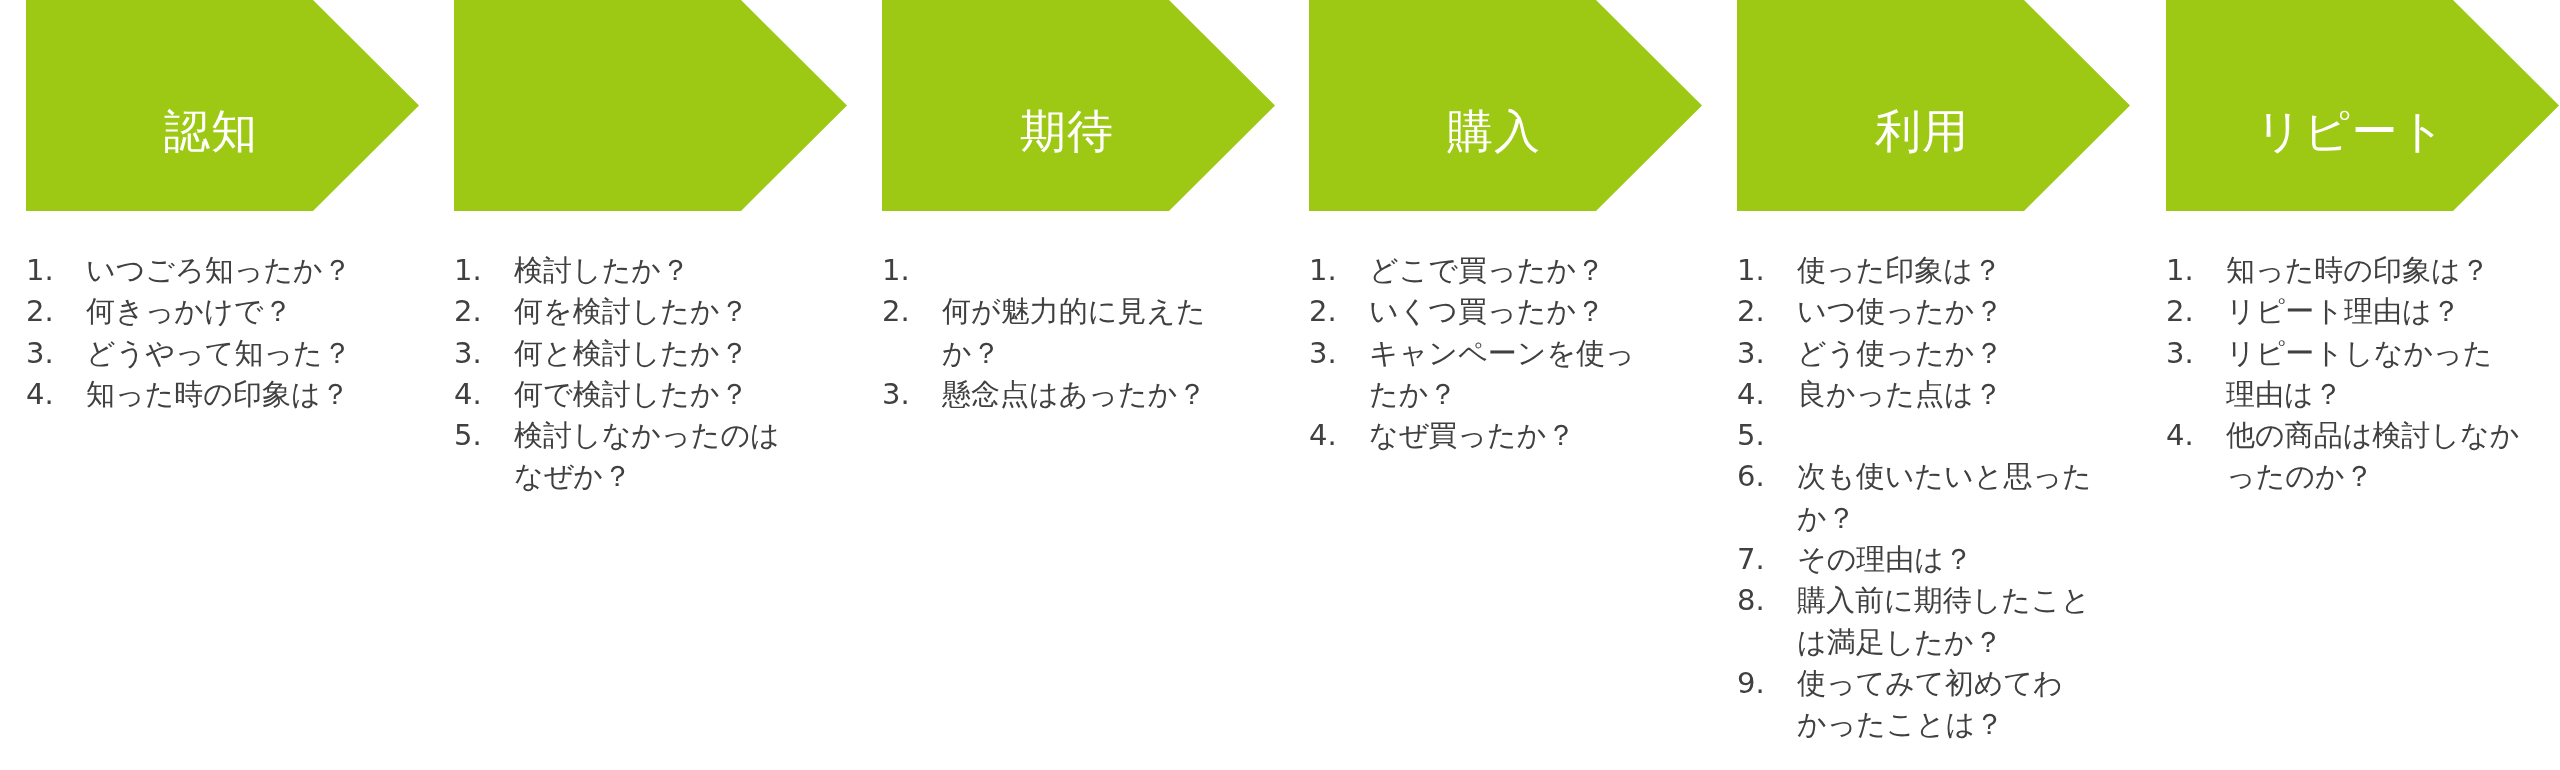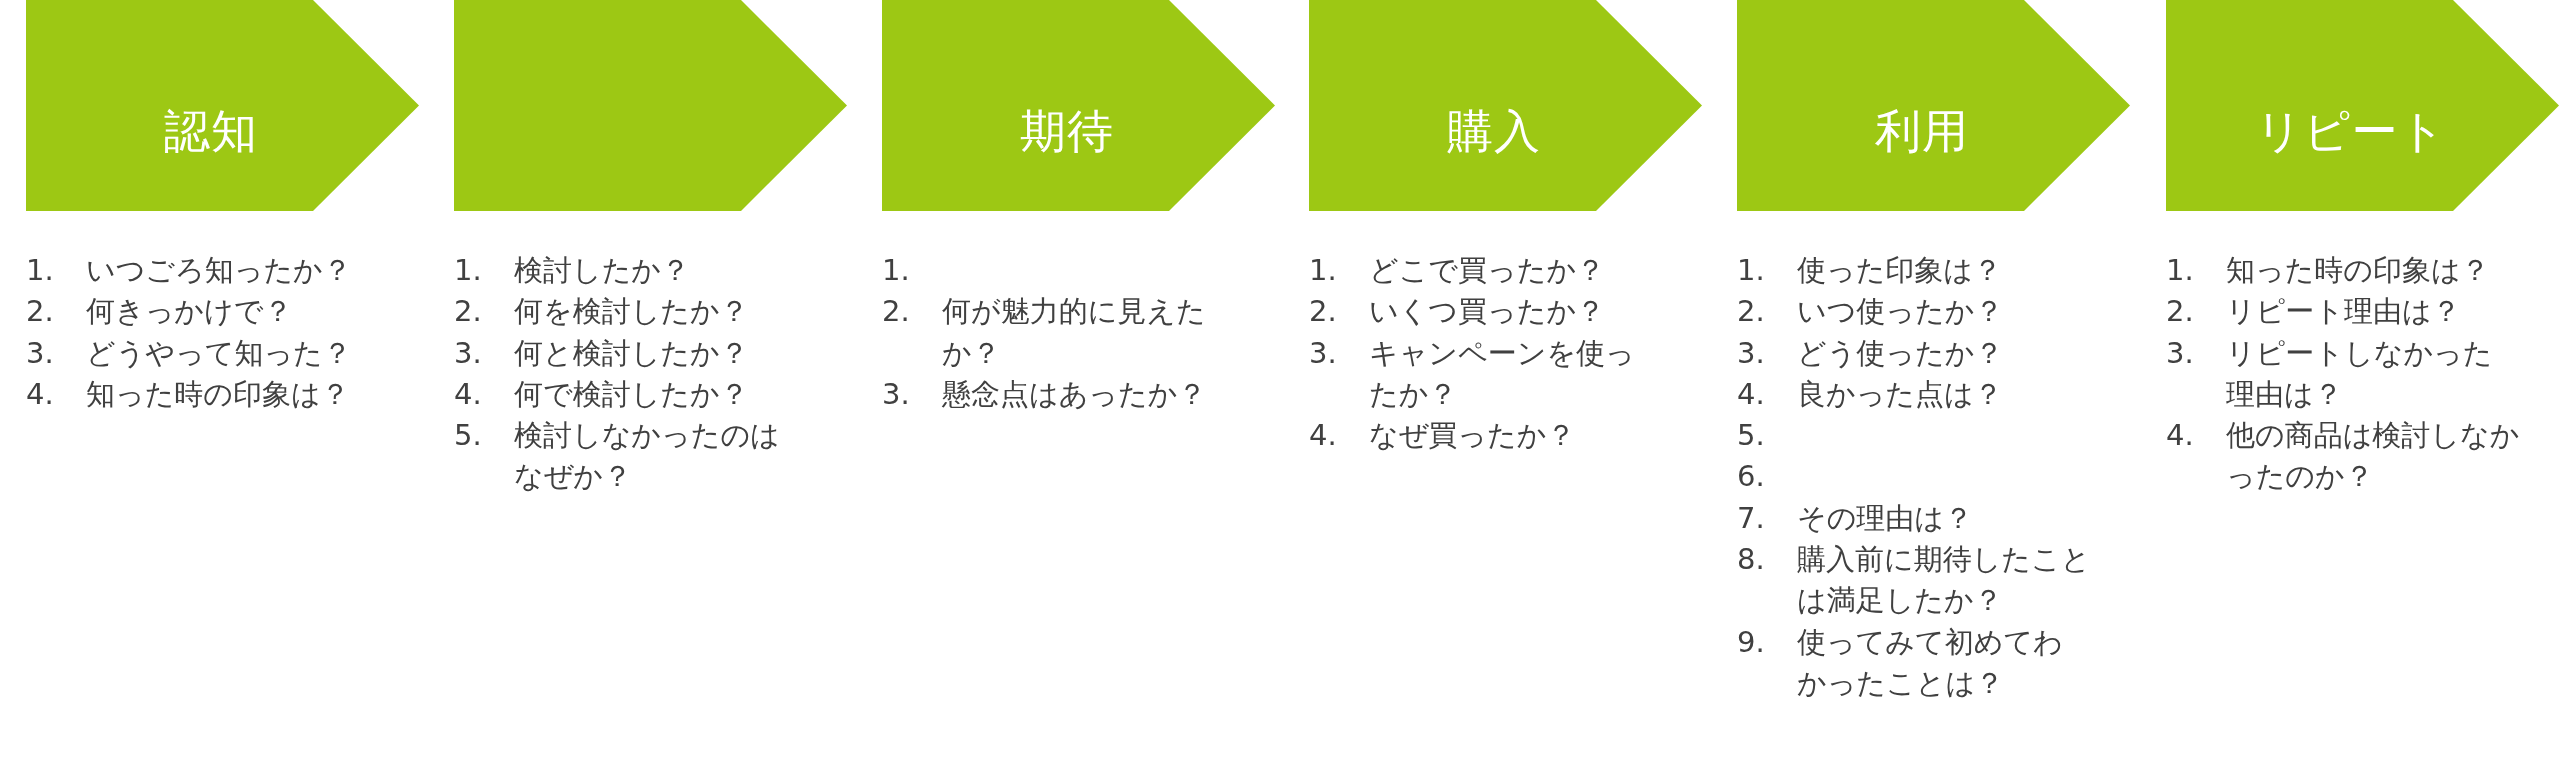--- a/index.html
+++ b/index.html
@@ -216,20 +216,21 @@
         </li>
       <li class="q">
           <span class="q-num">4.</span>
           <span class="q-text">良かった点は？</span>
         </li>
       <li class="q">
           <span class="q-num">5.</span>
         </li>
       <li class="q">
           <span class="q-num">6.</span>
+          <span class="q-text">次も使いたいと思ったか？</span>
         </li>
       <li class="q">
           <span class="q-num">7.</span>
           <span class="q-text">その理由は？</span>
         </li>
       <li class="q">
           <span class="q-num">8.</span>
           <span class="q-text">購入前に期待したことは満足したか？</span>
         </li>
       <li class="q">

